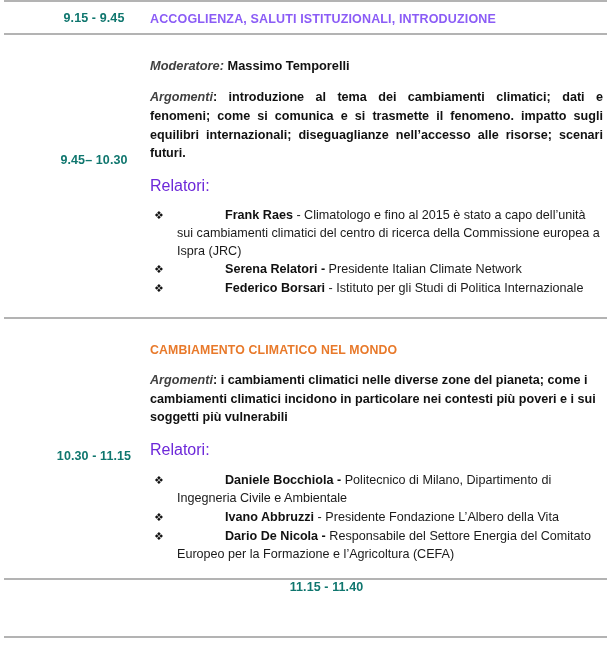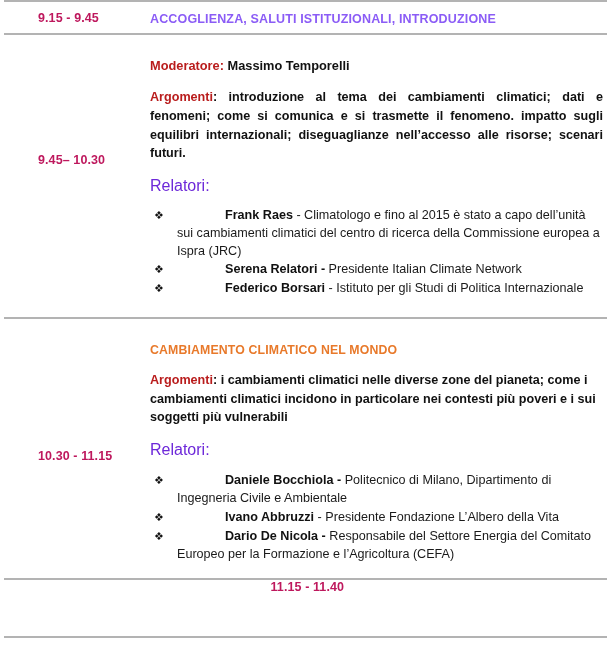--- a/index.html
+++ b/index.html
@@ -34,23 +34,24 @@
     align-items: flex-start;
     box-sizing: border-box;
   }
   .time-col {
     width: 150px;
     flex: 0 0 150px;
     box-sizing: border-box;
     padding-left: 38px;
     font-size: 12.5px;
     font-weight: bold;
-    color: #be185d;
+    color: #0f766e;
     letter-spacing: .1px;
     white-space: nowrap;
+    text-align: center;
   }
   .content-col {
     flex: 1 1 auto;
     box-sizing: border-box;
     padding-right: 12px;
   }
 
   
   .row-head {
     height: 31px;
@@ -62,22 +63,23 @@
     font-weight: bold;
     letter-spacing: .15px;
   }
 
   .moderatore {
     font-size: 12.8px;
     line-height: 1.35;
     margin: 22px 0 0 0;
   }
   .lbl-orange {
-    color: #b91c1c;
-    font-weight: bold;
+    color: #404040;
+    font-weight: bold;
+    font-style: italic;
   }
   .name-bold {
     color: #111111;
     font-weight: bold;
   }
 
   .topic-head {
     color: #E8792A;
     font-size: 12.3px;
     font-weight: bold;

